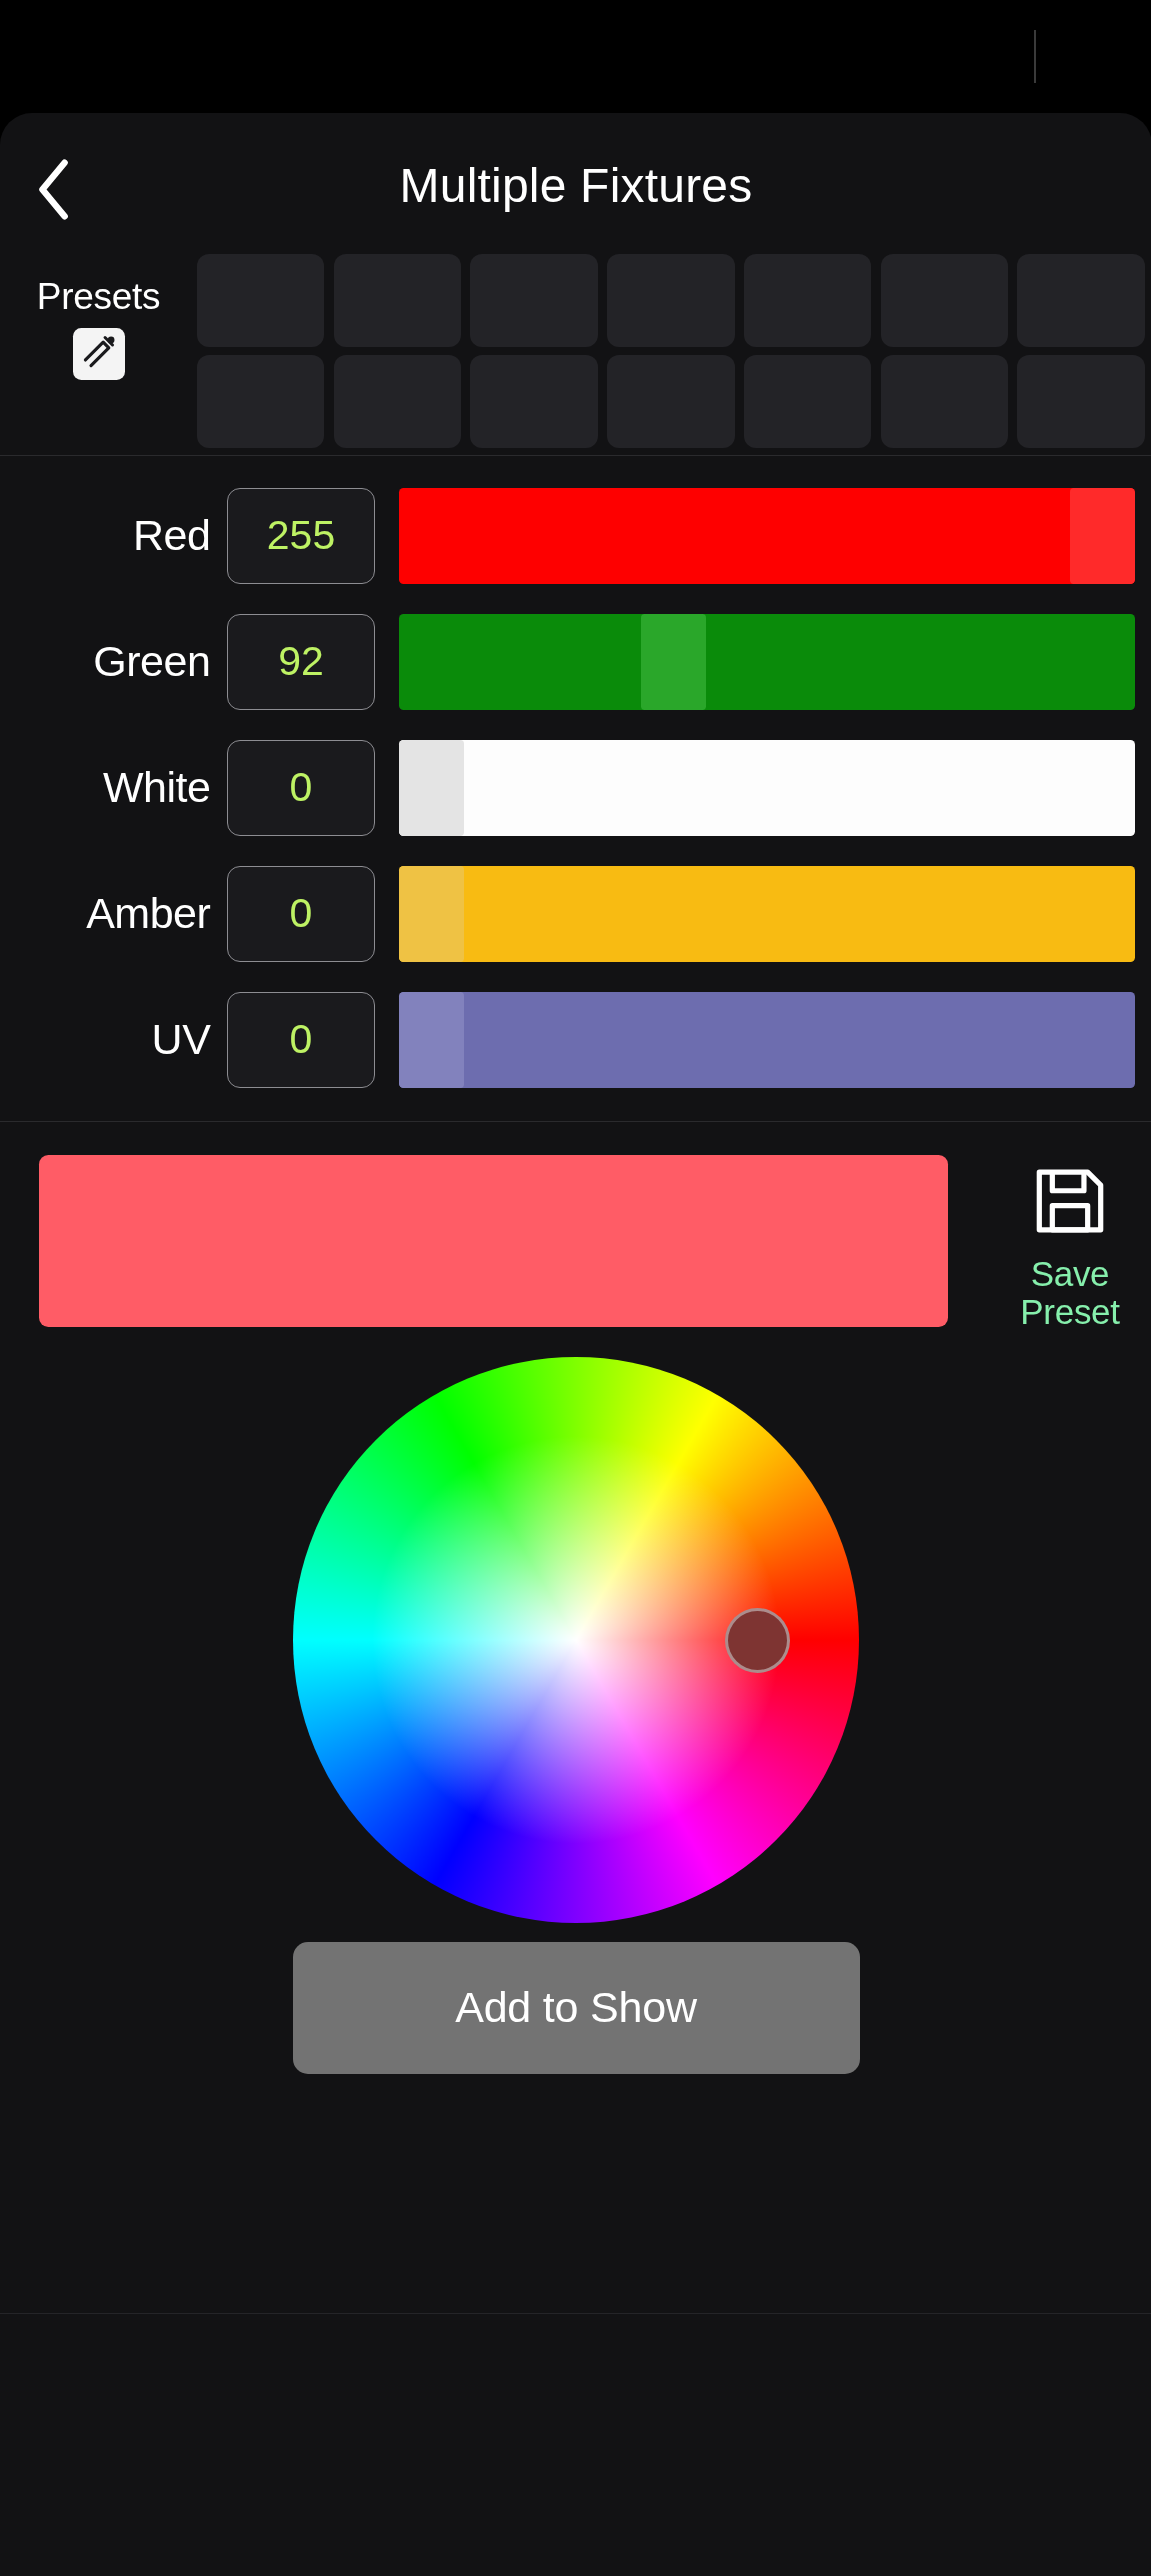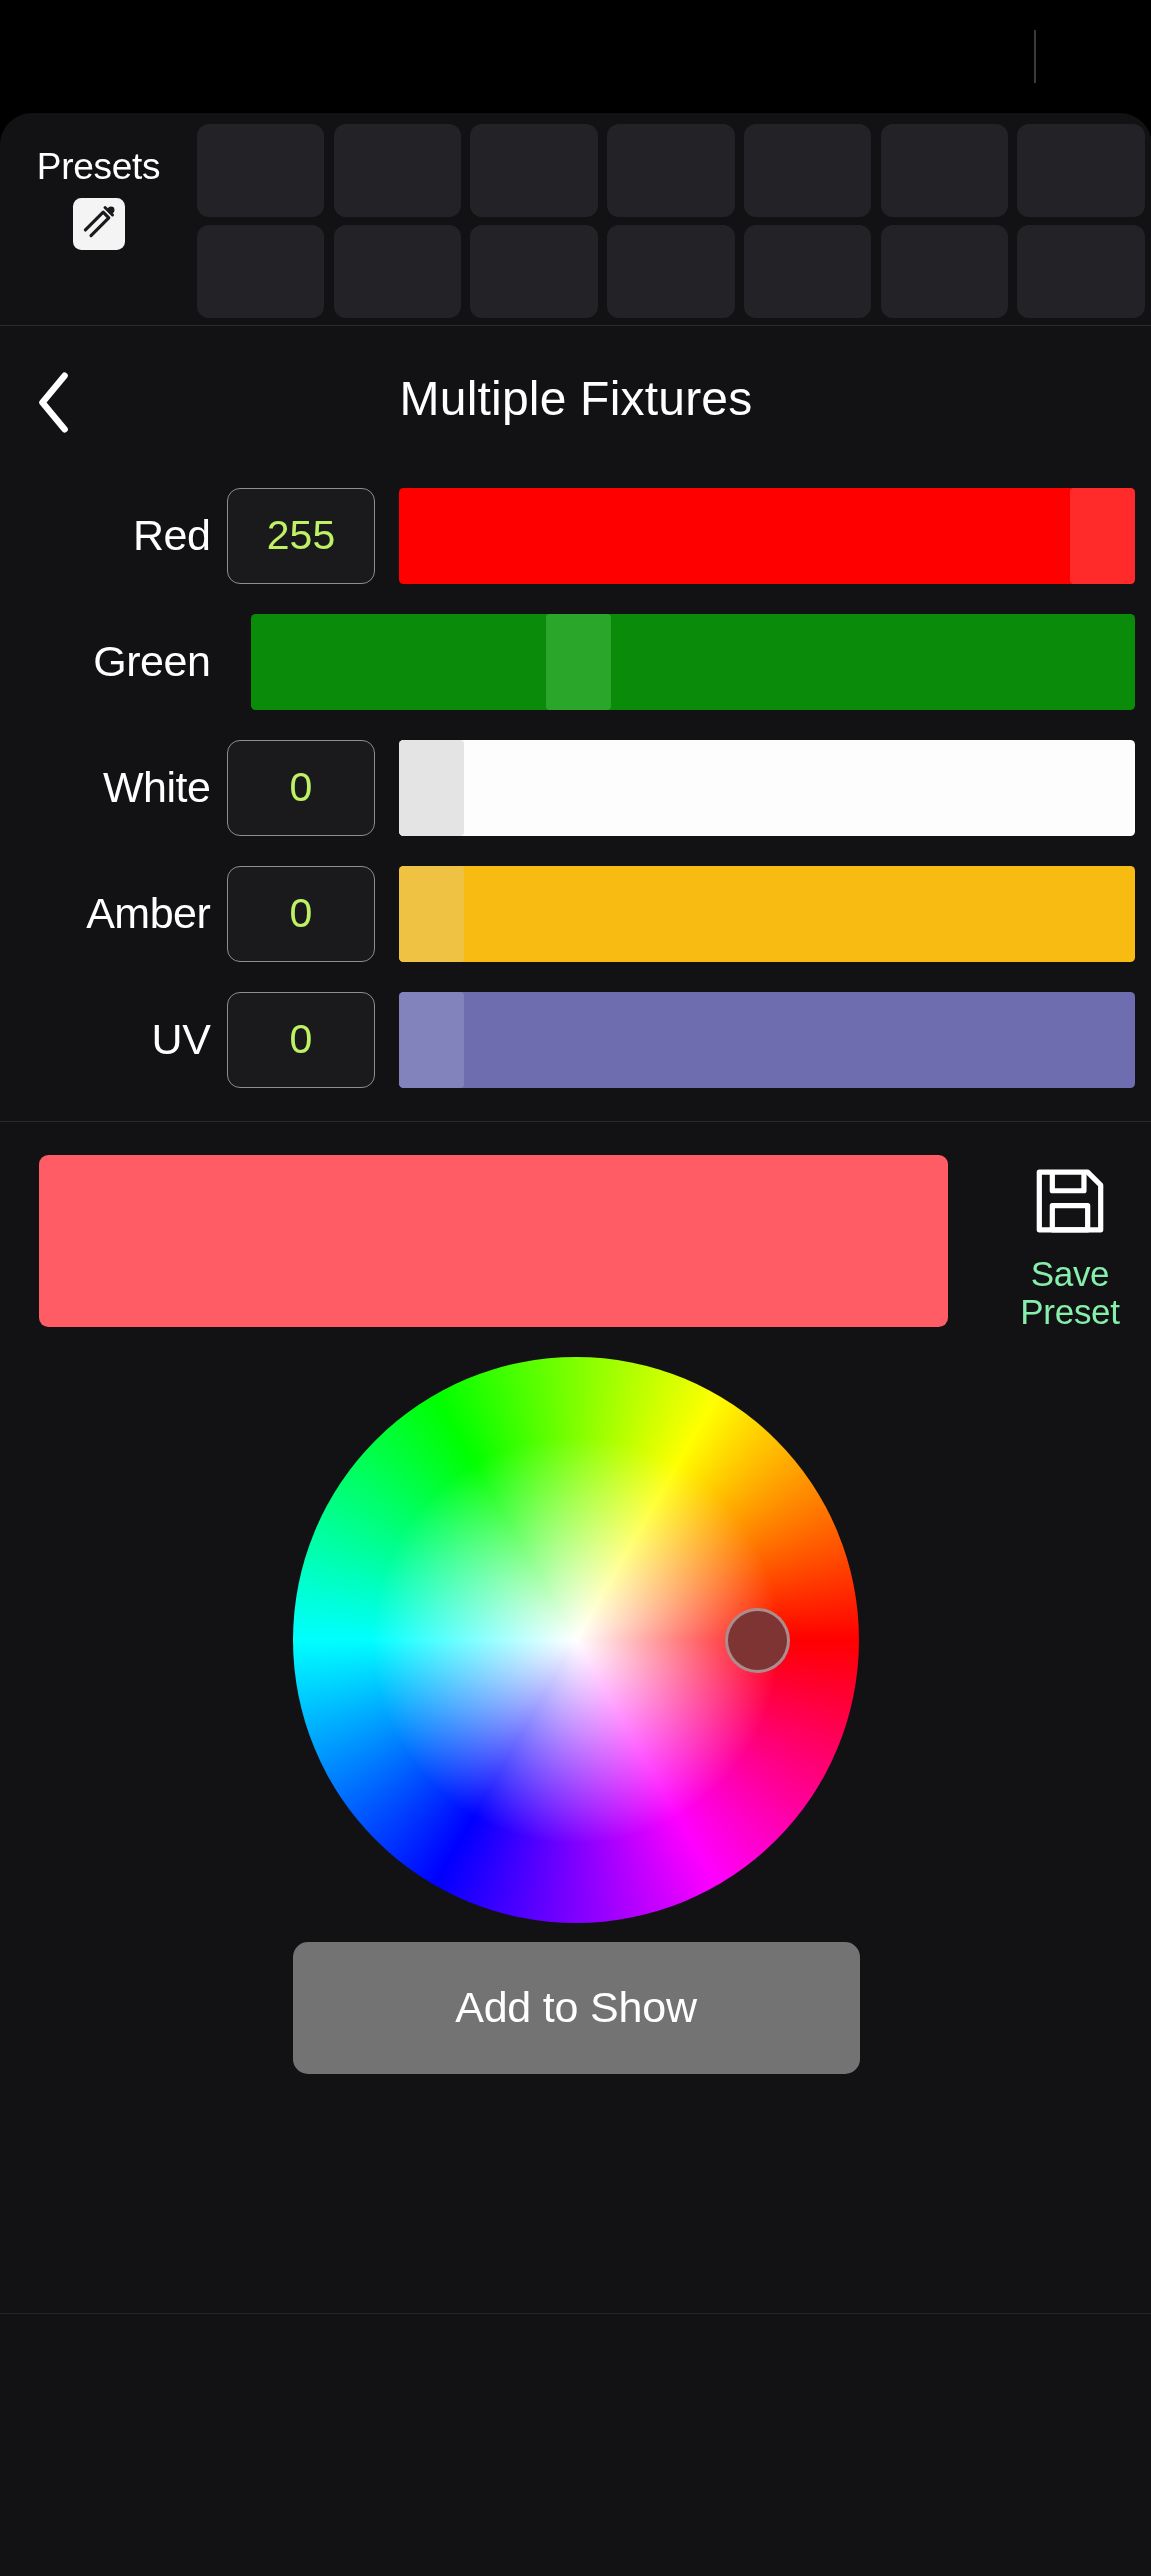--- a/index.html
+++ b/index.html
@@ -284,20 +284,31 @@
 </style>
 </head>
 <body>
 
 <div id="status-bar">
   <div id="status-bar-caret"></div>
 </div>
 
 <div id="app-card">
 
+  <div id="header">
+    <div id="back-button">
+      <span>
+        <svg width="37" height="61" viewBox="0 0 40 66" fill="none" xmlns="http://www.w3.org/2000/svg">
+          <path d="M32 4 L8 33 L32 62" stroke="#ffffff" stroke-width="7" stroke-linecap="round" stroke-linejoin="round"></path>
+        </svg>
+      </span>
+    </div>
+    <div id="page-title">Multiple Fixtures</div>
+  </div>
+
   <div id="presets-section">
     <div id="presets-label-col">
       <div id="presets-label">Presets</div>
       <div id="presets-edit-button">
         <span>
           <svg width="43" height="43" viewBox="0 0 46 46" fill="none" xmlns="http://www.w3.org/2000/svg">
             <path d="M6 30 L28 8 L38 18 L16 40 L6 40 Z" fill="#f4f4f4"></path>
             <path d="M9 31 L28 12 L34 18 L15 37" stroke="#1a1a1d" stroke-width="3.4" stroke-linecap="round" stroke-linejoin="round"></path>
             <circle cx="36.5" cy="9.5" r="3.6" fill="#1a1a1d"></circle>
             <path d="M30 7 L38 15" stroke="#1a1a1d" stroke-width="3.2" stroke-linecap="round"></path>
@@ -316,41 +327,31 @@
         <div class="preset-tile"></div>
         <div class="preset-tile"></div>
         <div class="preset-tile"></div>
         <div class="preset-tile"></div>
         <div class="preset-tile"></div>
         <div class="preset-tile"></div>
         <div class="preset-tile"></div>
       </div>
   </div>
 
-  <div id="header">
-    <div id="back-button">
-      <span>
-        <svg width="37" height="61" viewBox="0 0 40 66" fill="none" xmlns="http://www.w3.org/2000/svg">
-          <path d="M32 4 L8 33 L32 62" stroke="#ffffff" stroke-width="7" stroke-linecap="round" stroke-linejoin="round"></path>
-        </svg>
-      </span>
-    </div>
-    <div id="page-title">Multiple Fixtures</div>
-  </div>
-
   <div id="channels-section">
       <div class="channel-row">
         <div class="channel-name">Red</div>
         <div class="channel-value-box">255</div>
         <div class="channel-slider" style="background: rgb(254, 0, 0);">
           <div class="channel-slider-thumb" style="background: rgb(255, 42, 42); left: calc(100% - 65px);"></div>
         </div>
       </div>
       <div class="channel-row">
         <div class="channel-name">Green</div>
+        <div class="channel-value-box">92</div>
         <div class="channel-slider" style="background: rgb(10, 139, 10);">
           <div class="channel-slider-thumb" style="background: rgb(42, 167, 42); left: calc(36% - 23.4px);"></div>
         </div>
       </div>
       <div class="channel-row">
         <div class="channel-name">White</div>
         <div class="channel-value-box">0</div>
         <div class="channel-slider" style="background: rgb(253, 253, 253);">
           <div class="channel-slider-thumb" style="background: rgb(228, 228, 228); left: calc(0% + 0px);"></div>
         </div>

